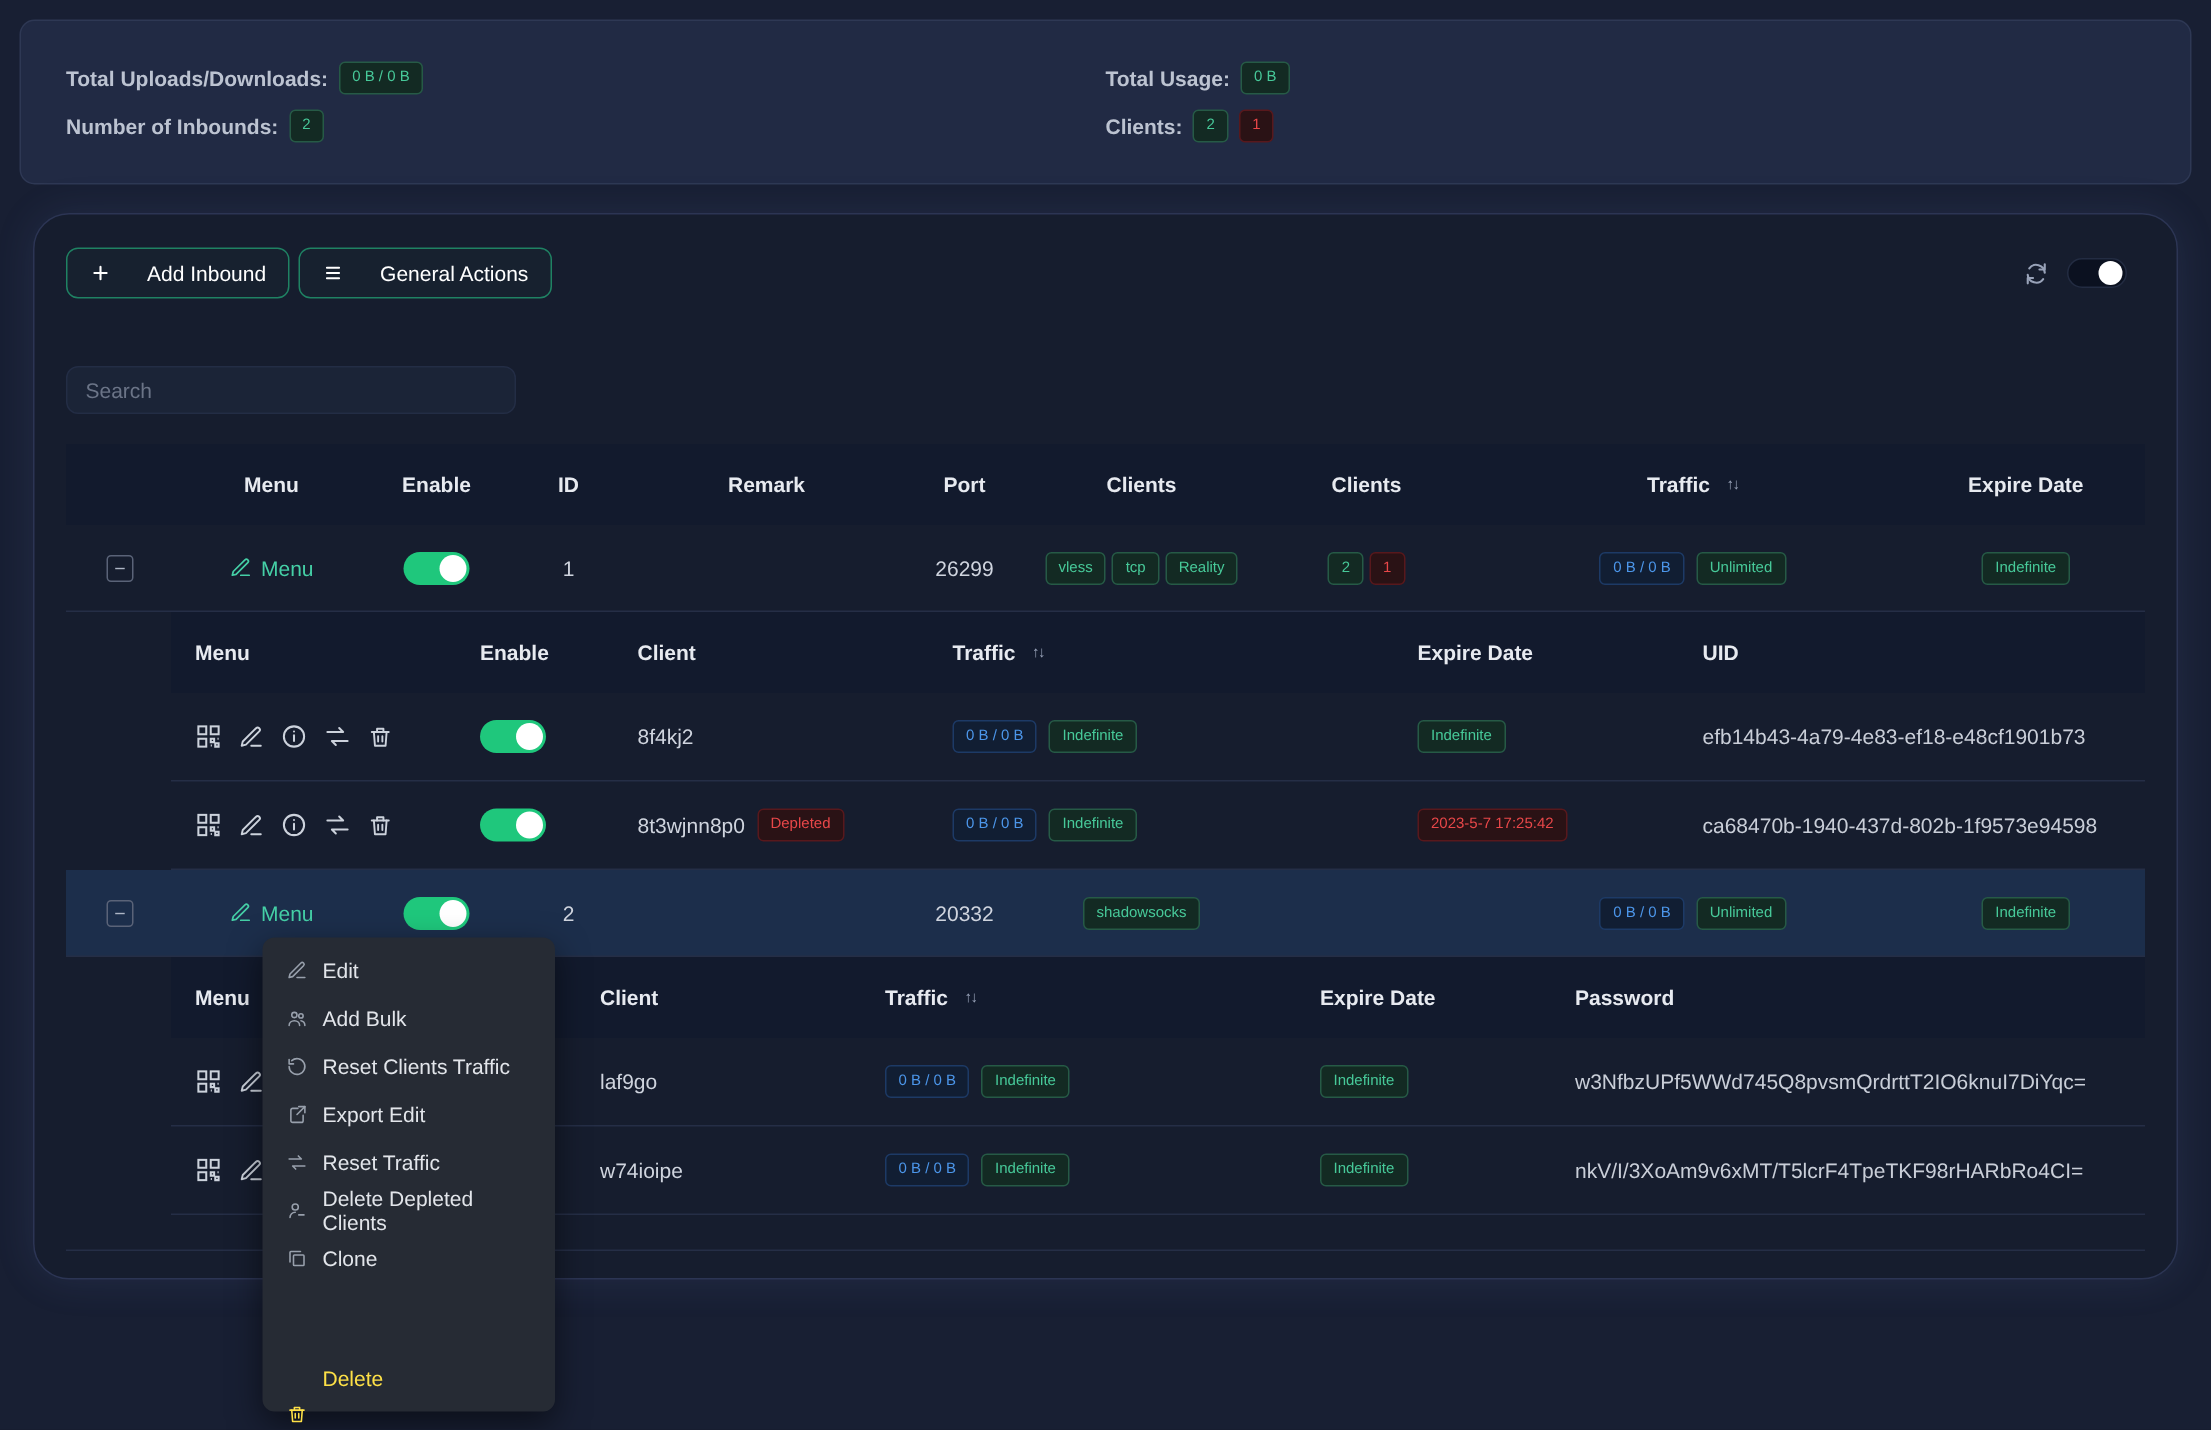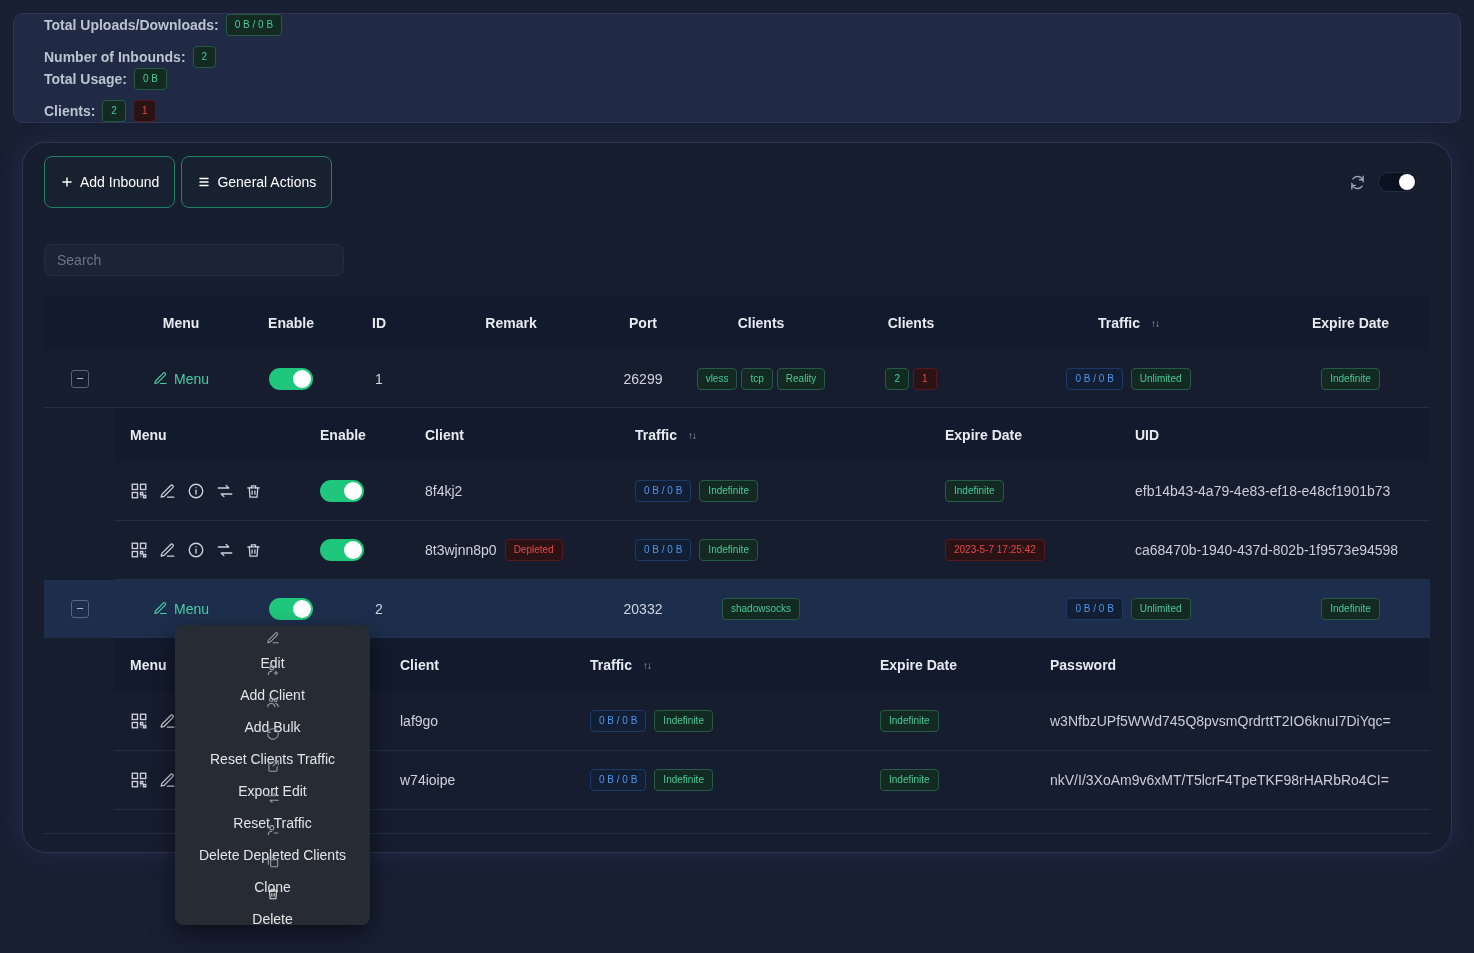--- a/index.html
+++ b/index.html
@@ -10,21 +10,21 @@
     color:#cfd4de;
     position:relative;
     overflow:hidden;
     font-size:14px;
   }
 
   
   .stats-card {
     position:absolute; left:13px; top:13px; width:1448px; height:110px;
     background:#212a44; border:1px solid #2e3854; border-radius:10px;
-    display:flex; padding:0 30px;flex-direction:column;
+    display:flex; padding:0 30px;
   }
   .stats-col { width:697px; display:flex; flex-direction:column; justify-content:center; gap:10px; }
   .stat-line { display:flex; align-items:center; gap:7px; }
   .stat-label { font-weight:700; color:#bcc3d1; }
 
   
   .tag {
     display:inline-block; padding:1px 8px; border-radius:4px; border:1px solid;
     font-size:10px; line-height:18px; white-space:nowrap;
   }
@@ -35,21 +35,21 @@
   
   .main-card {
     position:absolute; left:22px; top:142px; width:1430px; height:711px;
     background:#161d2e; border:1px solid #2c3554; border-radius:24px;
     box-shadow:0 0 26px rgba(95,115,175,0.16);
     padding:22px 21px;
   }
   .toolbar { display:flex; justify-content:space-between; align-items:center; height:34px; }
   .toolbar-left { display:flex; gap:6px; }
   .btn {
-    display:inline-flex; align-items:center; gap:6px; height:52px; padding:0 15px;
+    display:inline-flex; align-items:center; gap:24px; height:34px; padding:0 15px;
     background:#17212f; border:1px solid #1f8263; border-radius:8px;
     color:#ffffff; font-size:14px; font-family:inherit; cursor:pointer;
   }
   .toolbar-right { display:flex; align-items:center; gap:12px; padding-right:12px; }
   .icon-plain { color:#98a2b8; display:inline-flex; }
   .theme-switch {
     width:40px; height:20px; border-radius:10px; background:#0b1120; position:relative;
     border:1px solid #232c42; display:inline-block; cursor:pointer;
   }
   .theme-switch::after {
@@ -102,24 +102,24 @@
   .tag-group.tight { gap:4px; }
 
   
   .ctx-menu {
     position:absolute; left:175px; top:625px; width:195px; z-index:100;
     background:#262b34; border-radius:8px; padding:6px 0;
     box-shadow:0 8px 22px rgba(0,0,0,0.5);
   }
   .ctx-item {
     height:32px; display:flex; align-items:center; gap:10px; padding:0 16px;
-    color:#e2e5ea; font-size:14px; cursor:pointer;flex-direction:column;
+    color:#e2e5ea; font-size:14px; cursor:pointer;
   }
   .ctx-item .icon-plain { color:#98a0ac; }
-  .ctx-item.danger, .ctx-item.danger .icon-plain { color:#e5e5e5; }
+  .ctx-item.danger, .ctx-item.danger .icon-plain { color:#fde047;margin-top:48px; }
 
   svg { display:block; }
 </style>
 </head>
 <body>
 
 <div class="stats-card">
   <div class="stats-col">
     <div class="stat-line">
       <span class="stat-label">Total Uploads/Downloads:</span>
@@ -557,30 +557,20 @@
         <svg width="14" height="14" viewBox="0 0 24 24" fill="none" stroke="currentColor" stroke-width="1.8" stroke-linecap="round" stroke-linejoin="round">
           <path d="M12 20h9"></path>
           <path d="M16.5 3.5a2.1 2.1 0 0 1 3 3L7 19l-4 1 1-4Z"></path>
         </svg>
       </span>
     <span>Edit</span>
   </div>
   <div class="ctx-item">
     <span class="icon-plain">
         <svg width="14" height="14" viewBox="0 0 24 24" fill="none" stroke="currentColor" stroke-width="1.8" stroke-linecap="round" stroke-linejoin="round">
-          <circle cx="10" cy="8" r="3.5"></circle>
-          <path d="M4 20c0-3.3 2.7-6 6-6"></path>
-          <path d="M17 14v6M14 17h6"></path>
-        </svg>
-      </span>
-    <span>Add Client</span>
-  </div>
-  <div class="ctx-item">
-    <span class="icon-plain">
-        <svg width="14" height="14" viewBox="0 0 24 24" fill="none" stroke="currentColor" stroke-width="1.8" stroke-linecap="round" stroke-linejoin="round">
           <circle cx="9" cy="8" r="3"></circle>
           <path d="M3 20c0-3 2.6-5.5 6-5.5s6 2.5 6 5.5"></path>
           <circle cx="16.5" cy="9" r="2.5"></circle>
           <path d="M16.5 14.5c2.7.5 4.5 2.7 4.5 5.5"></path>
         </svg>
       </span>
     <span>Add Bulk</span>
   </div>
   <div class="ctx-item">
     <span class="icon-plain">

